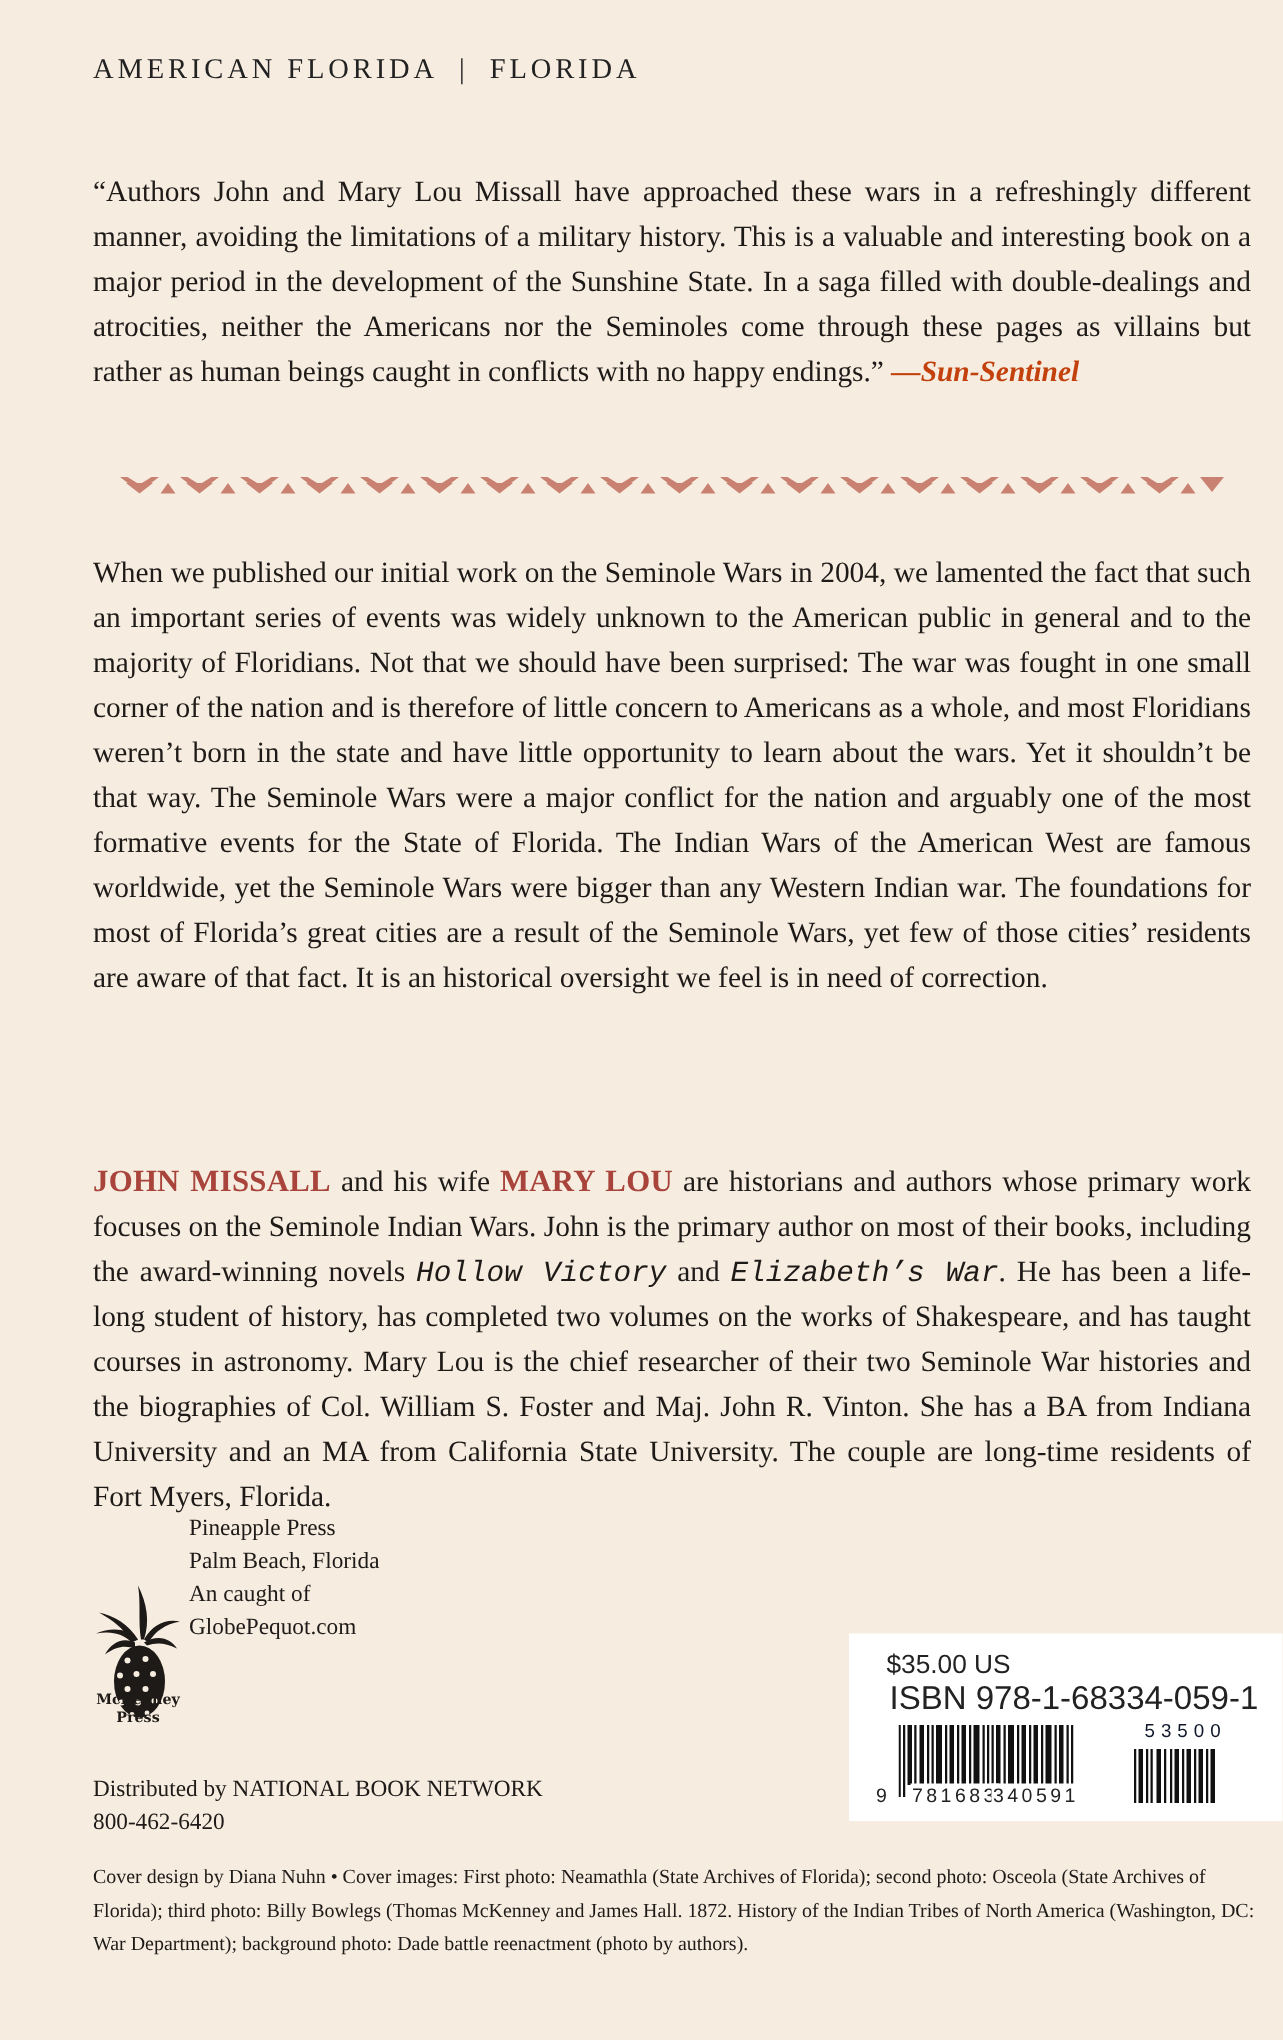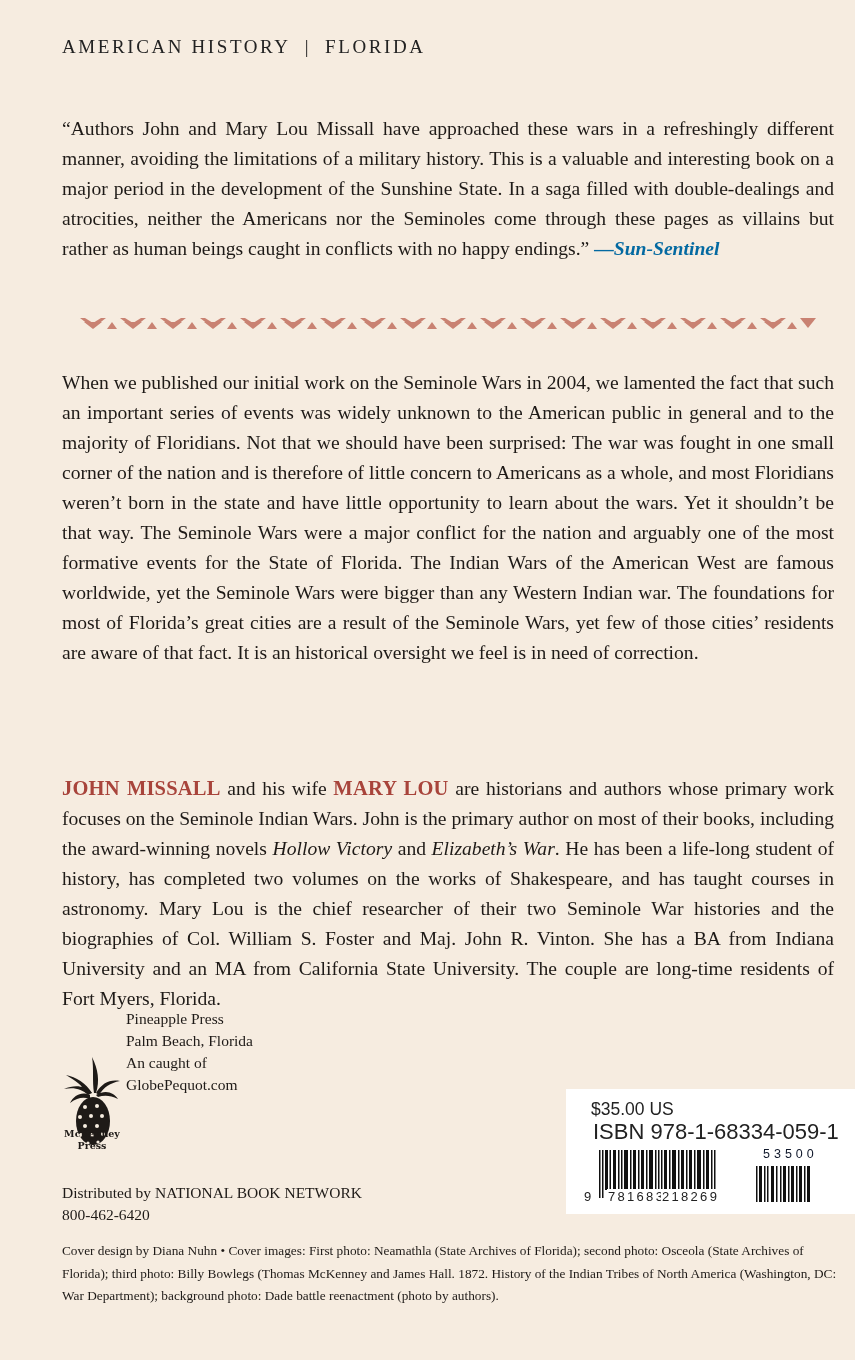--- a/index.html
+++ b/index.html
@@ -18,28 +18,28 @@
       font-weight: normal;
     }
     .category .sep { display: inline-block; margin: 0 14px; }
     .p {
       position: absolute; left: 62px; width: 772px;
       font-size: 19.6px; line-height: 30px;
       text-align: justify;
       margin: 0;
     }
     .quote { top: 114px; }
-    .quote .attr { color: #0369a1; font-style: italic; font-weight: bold; }
+    .quote .attr { color: #c2410c; font-style: italic; font-weight: bold; }
     .divider {
       position: absolute; left: 80px; top: 318px; width: 736px; height: 14px;
     }
     .body1 { top: 368px; }
     .bio { top: 773px; }
     .bio .name { color: #a8443b; font-weight: bold; font-size: 20.5px; letter-spacing: 0.2px; }
-    .bio em { font-style: italic; }
+    .bio em { font-style: italic; font-family: Liberation Mono, monospace; }
     .logo {
       position: absolute; left: 62px; top: 1055px; width: 62px; height: 112px;
     }
     .logo-label {
       position: absolute; left: 60px; top: 1128px; width: 64px;
       font-family: "DejaVu Serif", serif; font-size: 9.5px; line-height: 12px;
       text-align: center; font-weight: bold; color: #1e1a17;
     }
     .imprint {
       position: absolute; left: 126px; top: 1008px;
@@ -80,21 +80,21 @@
     .credits {
       position: absolute; left: 62px; top: 1240px; width: 790px;
       font-size: 13.3px; line-height: 22.5px;
       margin: 0;
     }
   </style>
 </head>
 <body>
 
 <div class="category">
-  <span>AMERICAN HISTORY</span><span class="sep">|</span><span>FLORIDA</span>
+  <span>AMERICAN FLORIDA</span><span class="sep">|</span><span>FLORIDA</span>
 </div>
 
 <p class="p quote">
   <span>“Authors John and Mary Lou Missall have approached these wars in a refreshingly different manner, avoiding the limitations of a military history. This is a valuable and interesting book on a major period in the development of the Sunshine State. In a saga filled with double-dealings and atrocities, neither the Americans nor the Seminoles come through these pages as villains but rather as human beings caught in conflicts with no happy endings.”</span>
   <span class="attr">—Sun-Sentinel</span>
 </p>
 
 <svg class="divider" viewBox="0 0 736 14" preserveAspectRatio="none">
   <defs>
     <g id="unit">
@@ -226,16 +226,16 @@
       <rect x="32" y="0" width="1.5" height="36"></rect>
         <rect x="35" y="0" width="3" height="36"></rect>
       <rect x="40" y="0" width="1.5" height="36"></rect>
         <rect x="43" y="0" width="3" height="36"></rect>
       <rect x="48" y="0" width="1.5" height="36"></rect>
         <rect x="51" y="0" width="3" height="36"></rect>
     </g>
   </svg>
   <div class="ean-first">9</div>
   <div class="ean-digits ean-left">781683</div>
-  <div class="ean-digits ean-right">218269</div>
+  <div class="ean-digits ean-right">340591</div>
 </div>
 
 <p class="credits">Cover design by Diana Nuhn • Cover images: First photo: Neamathla (State Archives of Florida); second photo: Osceola (State Archives of Florida); third photo: Billy Bowlegs (Thomas McKenney and James Hall. 1872. History of the Indian Tribes of North America (Washington, DC: War Department); background photo: Dade battle reenactment (photo by authors).</p>
 
 </body></html>

